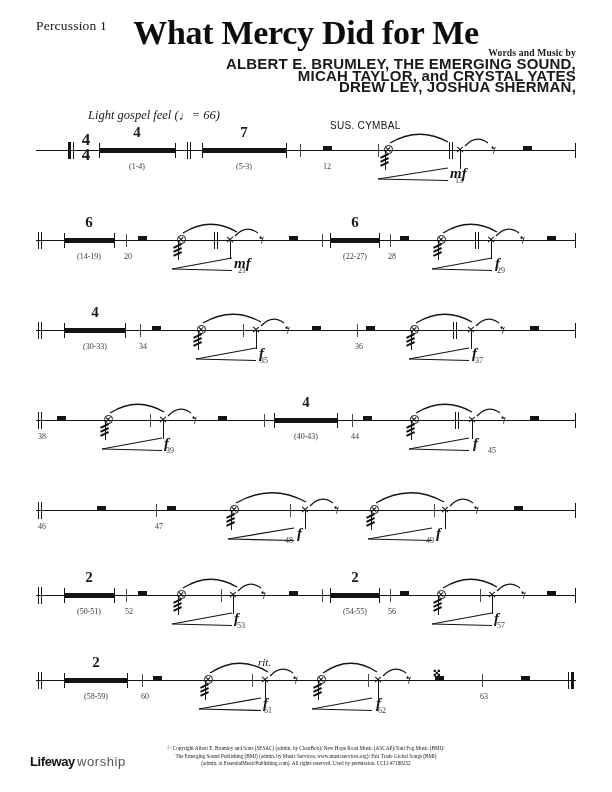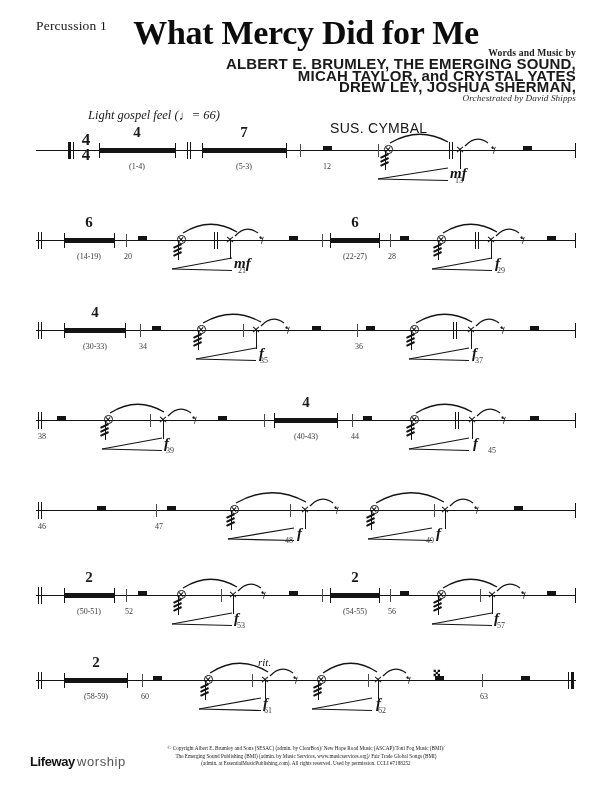--- a/index.html
+++ b/index.html
@@ -264,21 +264,21 @@
     font-size: 15px;
     top: 55px;
     color: #141414;
   }
   .hairpin { position: absolute; overflow: visible; }
 
   
   .instr {
     position: absolute;
     font-family: "Liberation Sans", sans-serif;
-    font-size: 14px;
+    font-size: 10px;
     letter-spacing: .3px;
     top: 10px;
     color: #141414;
   }
   
   .expr {
     position: absolute;
     font-family: "Liberation Serif", serif;
     font-style: italic;
     font-size: 11px;
@@ -351,21 +351,20 @@
 <div id="page">
 
   <div id="part-name">Percussion 1</div>
   <div id="song-title">What Mercy Did for Me</div>
 
   <div id="credits">
     <div class="cred-lead">Words and Music by</div>
     <div class="cred-name">ALBERT E. BRUMLEY, THE EMERGING SOUND,</div>
     <div class="cred-name">MICAH TAYLOR, and CRYSTAL YATES</div>
     <div class="cred-name">DREW LEY, JOSHUA SHERMAN,</div>
-    <div class="cred-arr">Orchestrated by David Shipps</div>
   </div>
 
   <div id="tempo-mark">
     <span>Light gospel feel (</span><span class="note-glyph">♩</span><span>= 66</span><span>)</span>
   </div>
 
   <div class="system" style="top:110px;">
     <div class="staffline"></div>
 
     <div class="dblbar" style="left:68px;width:7px;">

